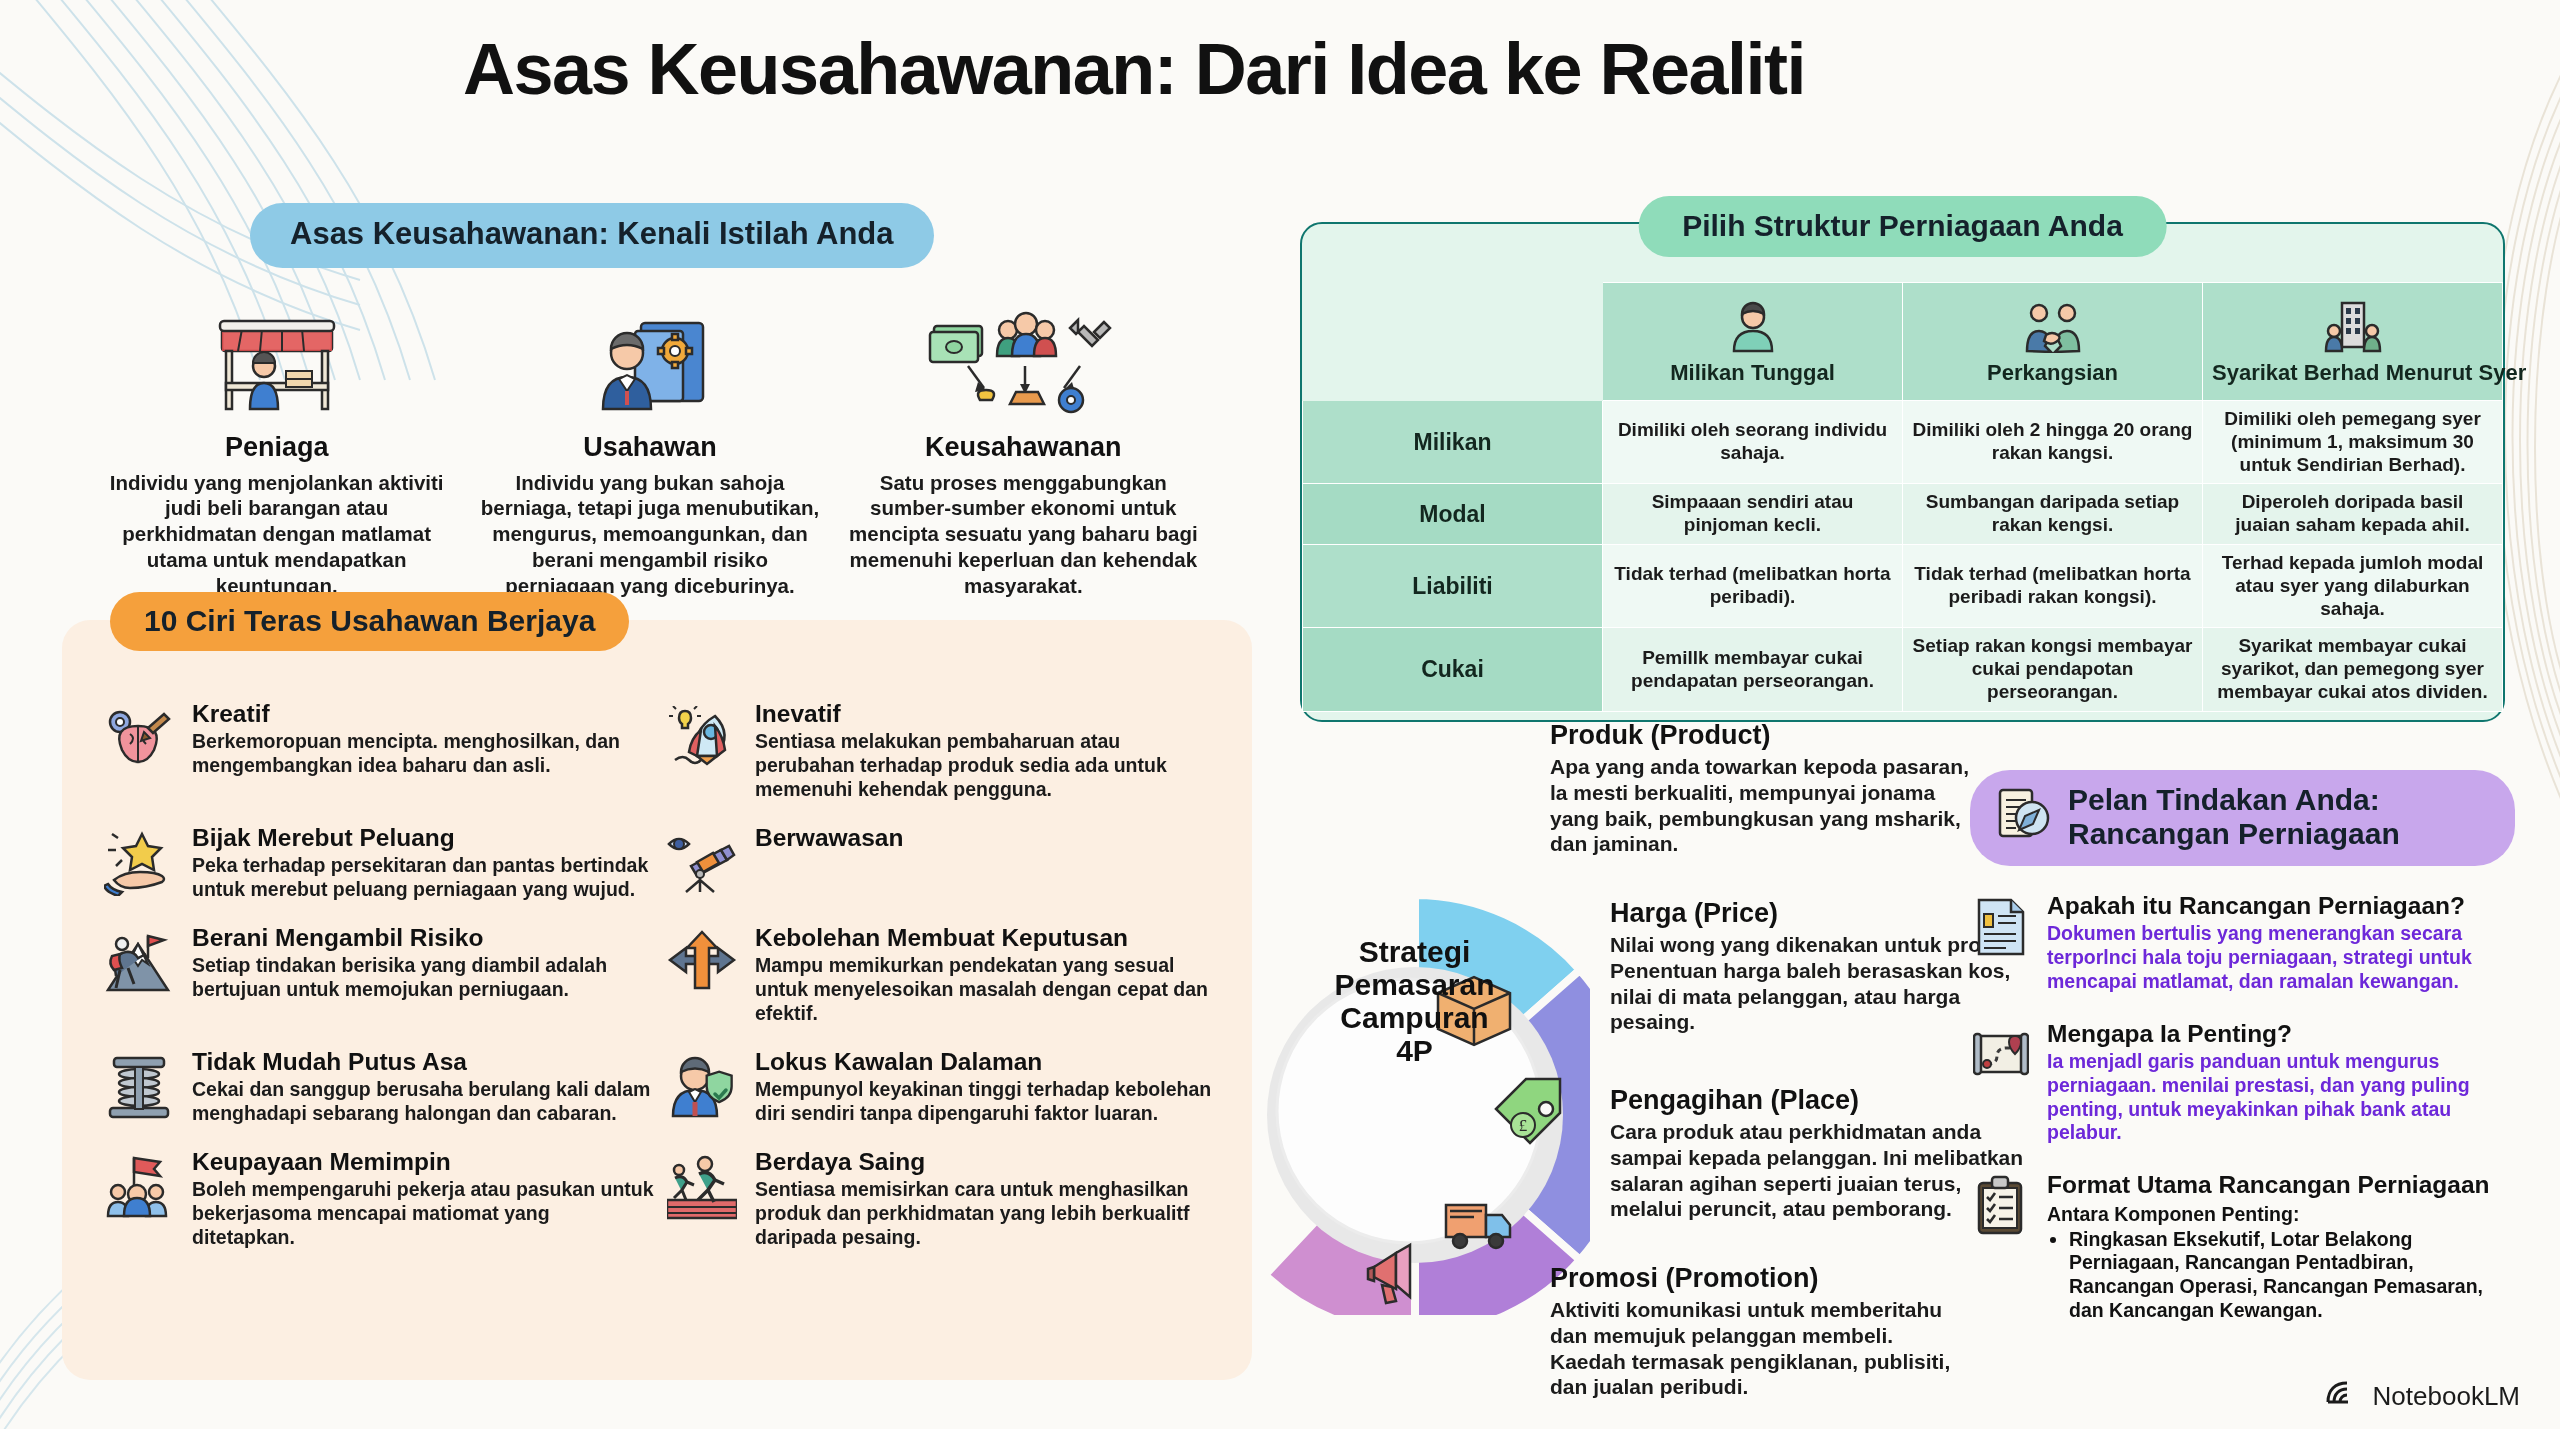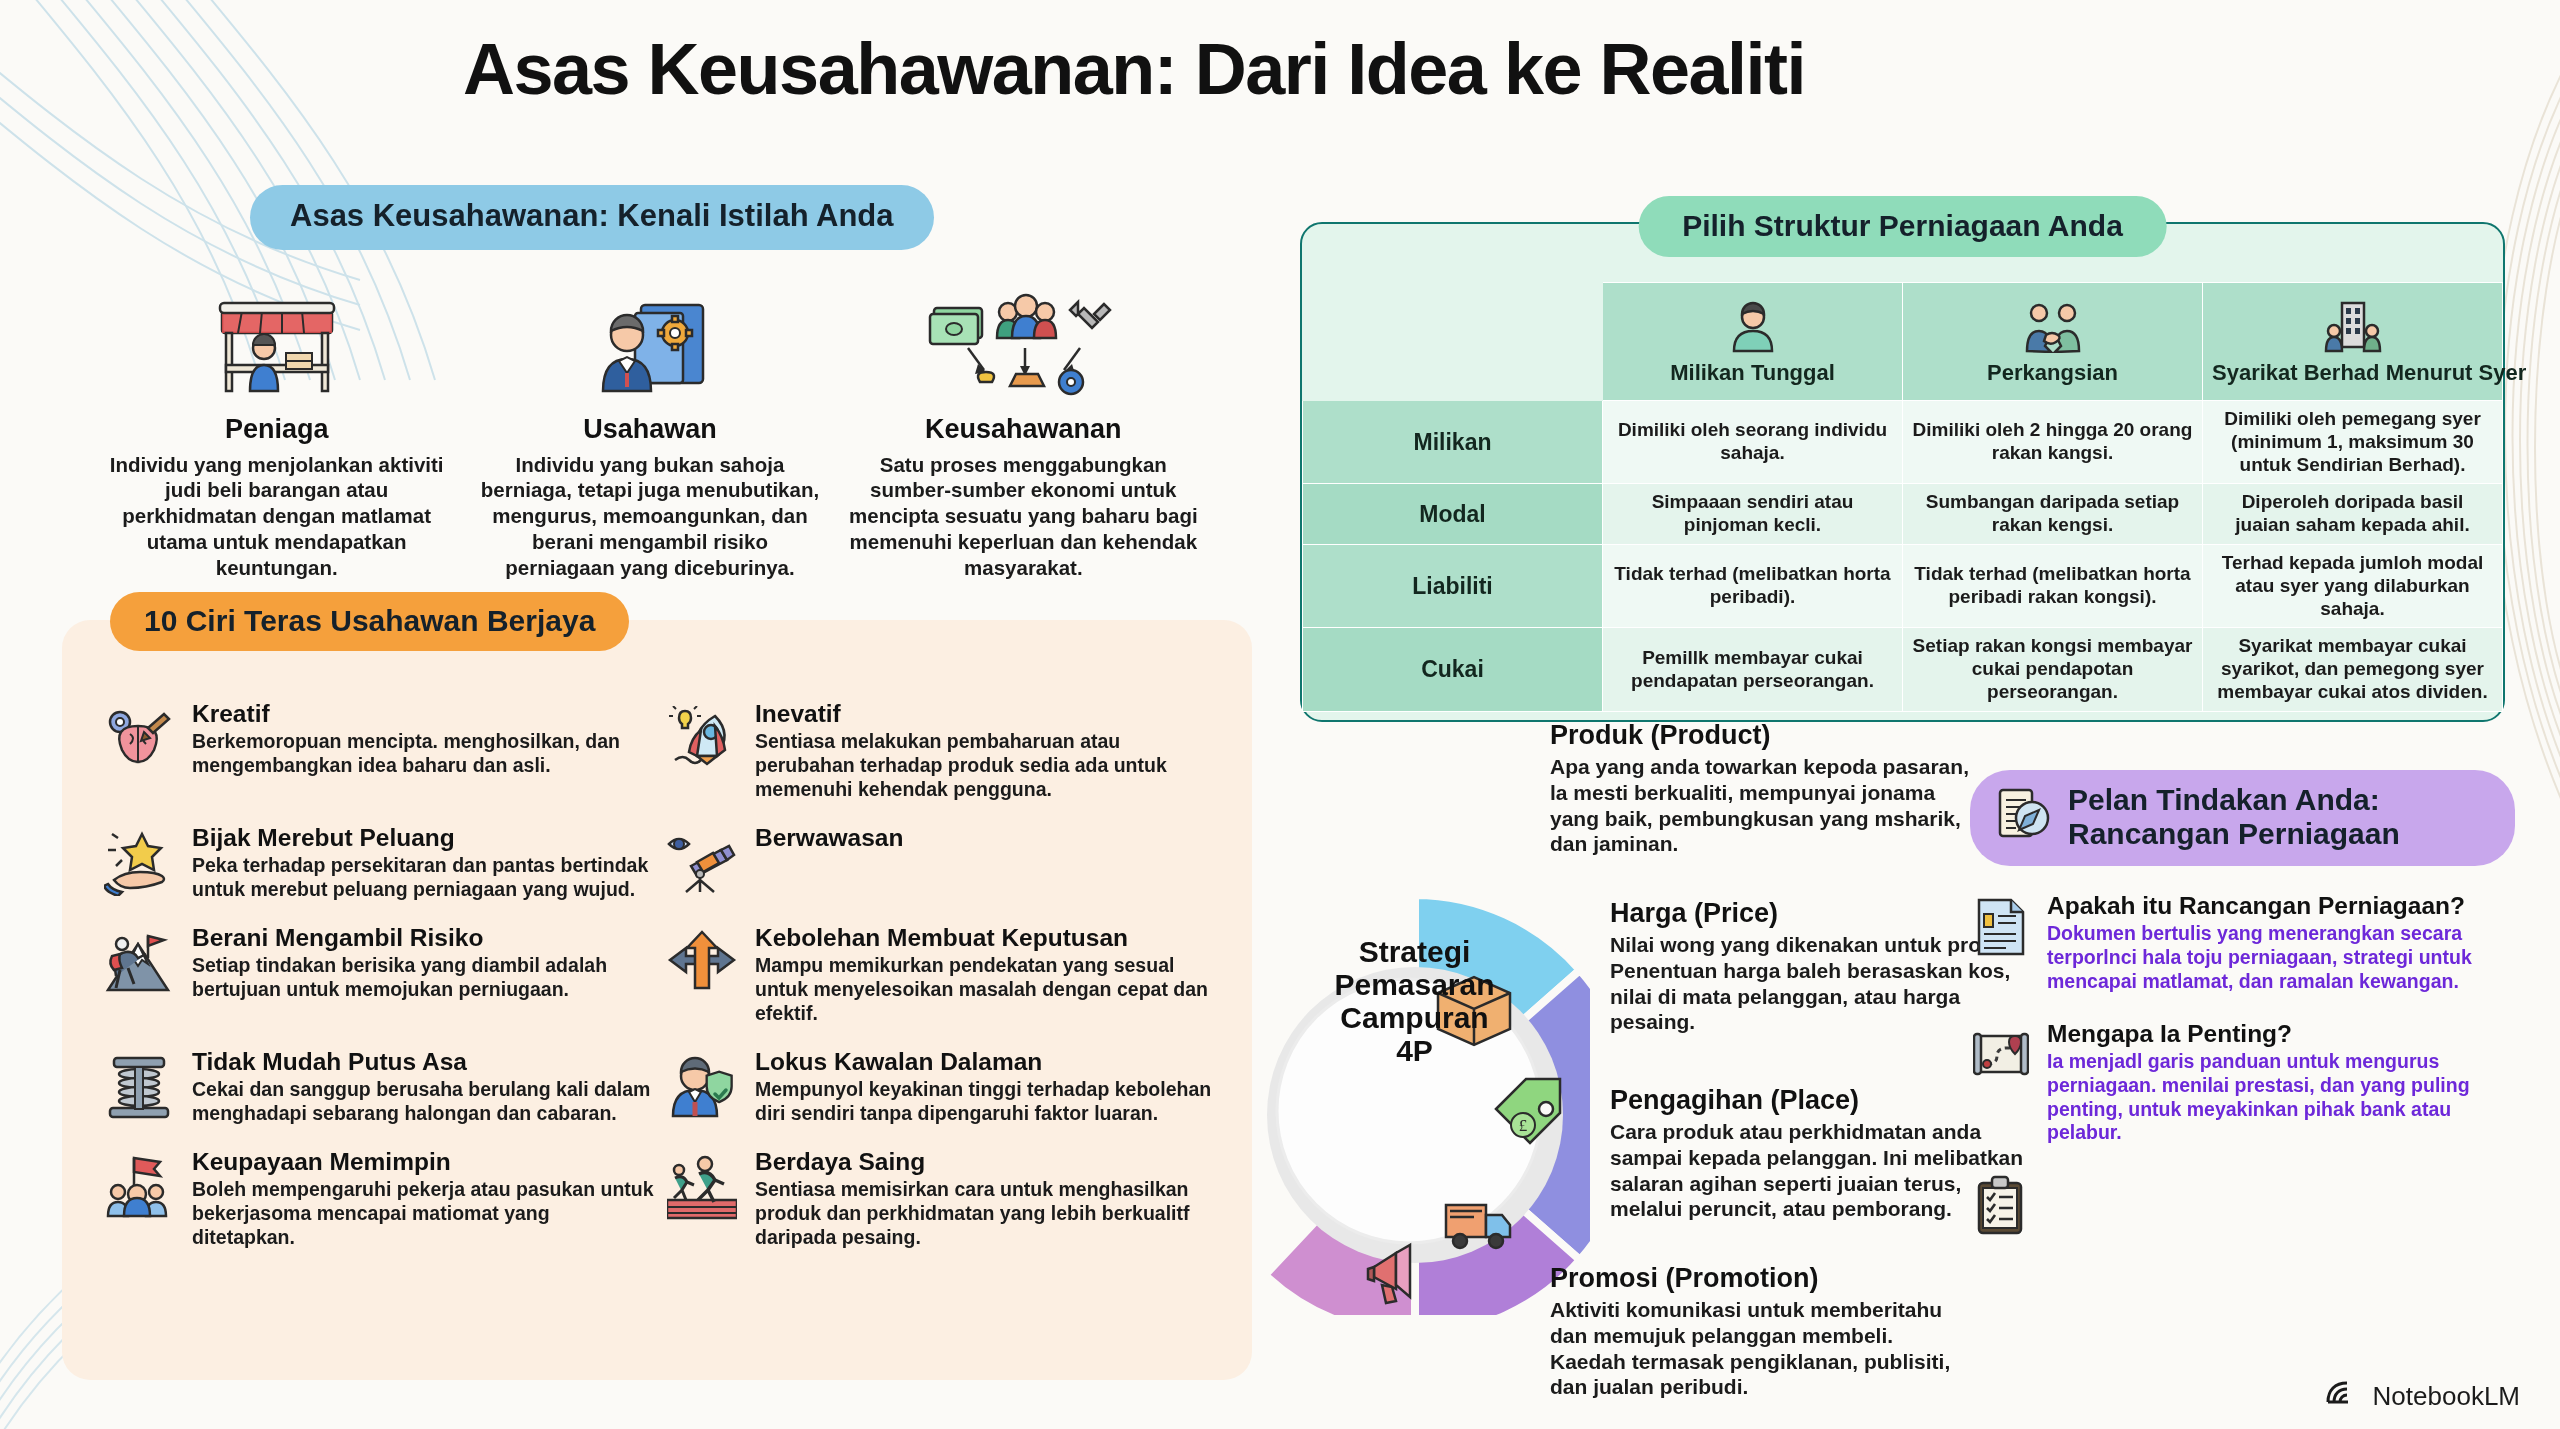--- a/index.html
+++ b/index.html
@@ -42,20 +42,21 @@
 
   
   .glossary {
     position: absolute; left: 90px; top: 185px; width: 1120px;
   }
   .glossary-pill {
     background: #8ecae6;
     font-size: 31px;
     padding: 13px 40px 15px 40px;
     margin-left: 160px;
+    margin-top: 18px;
   }
   .gloss-cols {
     display: flex; margin-top: 38px; gap: 0px;
   }
   .gloss-col { flex: 1; text-align: center; padding: 0 12px; }
   .gloss-icon { height: 110px; display: flex; align-items: flex-end; justify-content: center; }
   .gloss-title { font-size: 27px; font-weight: 800; color: #111; margin-top: 16px; }
   .gloss-desc {
     font-size: 20.5px; font-weight: 700; color: #1b1b1b;
     line-height: 1.26; margin-top: 7px;
@@ -687,20 +688,27 @@
           <g stroke="#2b2b2b" stroke-width="2.6" fill="none">
             <path d="M14,22 l3,3 l5,-7"></path>
               <path d="M14,33 l3,3 l5,-7"></path>
               <path d="M14,44 l3,3 l5,-7"></path>
           </g>
           <g stroke="#2b2b2b" stroke-width="2.6">
               <path d="M26,22 l14,0 M26,33 l14,0 M26,44 l14,0"></path>
             </g>
         </svg>
       </div>
+      <div>
+        <div class="plan-title">Format Utama Rancangan Perniagaan</div>
+        <div class="plan-sub">Antara Komponen Penting:</div>
+        <ul class="plan-bullets">
+          <li>Ringkasan Eksekutif, Lotar Belakong Perniagaan, Rancangan Pentadbiran, Rancangan Operasi, Rancangan Pemasaran, dan Kancangan Kewangan.</li>
+        </ul>
+      </div>
     </div>
   </div>
 
   <div class="footer">
     <span>
       <svg width="30" height="26" viewBox="0 0 30 26">
         <path d="M3,22 C3,10 10,3 22,3" fill="none" stroke="#1b1b1b" stroke-width="3"></path>
         <path d="M9,22 C9,14 14,9 22,9" fill="none" stroke="#1b1b1b" stroke-width="3"></path>
         <path d="M15,22 C15,18 18,15 22,15" fill="none" stroke="#1b1b1b" stroke-width="3"></path>
         <path d="M3,22 l20,0" fill="none" stroke="#1b1b1b" stroke-width="3"></path>

